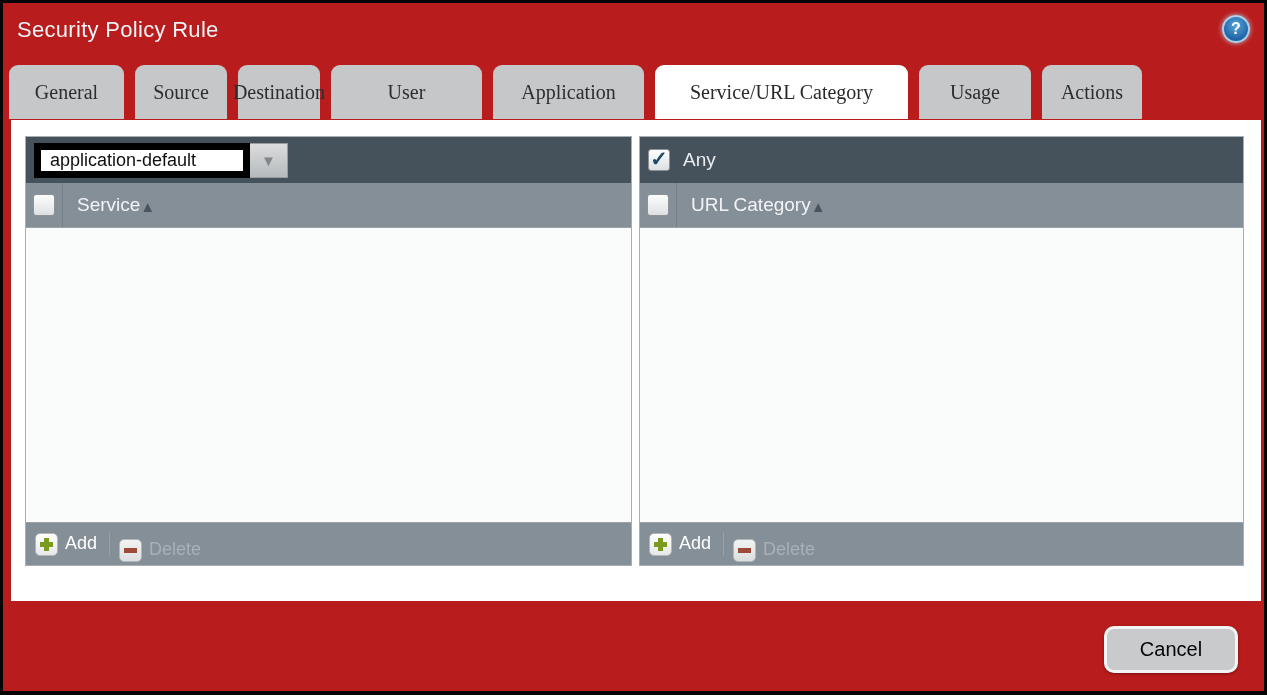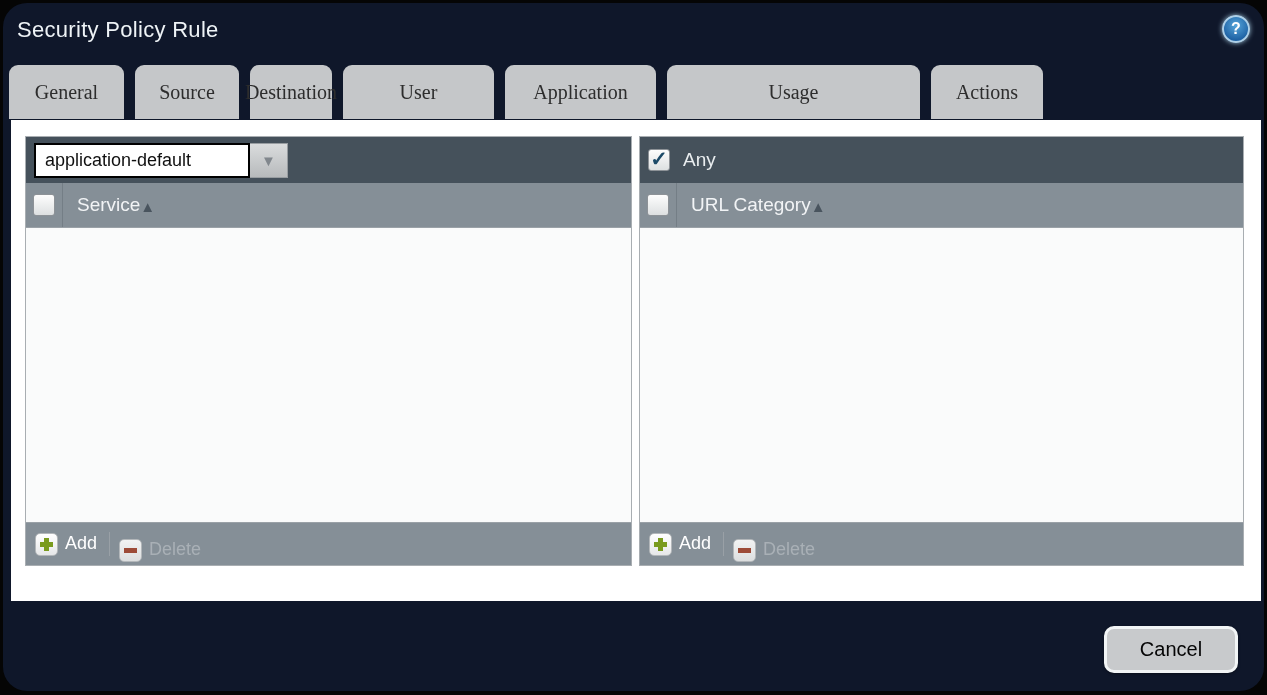--- a/index.html
+++ b/index.html
@@ -1,51 +1,51 @@
 <!DOCTYPE html>
 <html><head>
 <meta charset="utf-8">
 <style>
   * { margin:0; padding:0; box-sizing:border-box; }
   html,body { width:1267px; height:695px; font-family:"Liberation Sans", sans-serif; }
   .screen { position:relative; width:1267px; height:695px; background:#050505; overflow:hidden; }
-  .dialog { position:absolute; left:3px; top:3px; right:3px; bottom:4px; background:#0f172a;border-radius:24px; }
+  .dialog { position:absolute; left:3px; top:3px; right:3px; bottom:4px; background:#b91c1c; }
 
   
   .title { position:absolute; left:14px; top:14px; color:#eef3f6; font-size:22px; letter-spacing:.3px; }
   .help { position:absolute; right:14px; top:12px; width:28px; height:28px; border-radius:50%;
           background:radial-gradient(circle at 50% 35%, #56a5da 0%, #1f63a5 72%);
           border:2px solid #aed0e8; box-shadow:0 0 5px rgba(185,225,248,.85);
           display:flex; align-items:center; justify-content:center;
           color:#fff; font-weight:bold; font-size:16px; cursor:pointer; }
 
   
   .tabs { position:absolute; left:6px; top:62px; height:54px; display:flex; gap:11px;font-family:Liberation Serif, serif; }
   .tab { background:#c5c7c9; border-radius:9px 9px 0 0; display:flex; align-items:center; justify-content:center;
          font-size:20px; color:#2d2d2d; cursor:pointer; }
-  .tab:nth-child(1){width:115px} .tab:nth-child(2){width:104px} .tab:nth-child(3){width:82px}
+  .tab:nth-child(1){width:115px} .tab:nth-child(2){width:92px} .tab:nth-child(3){width:82px}
   .tab:nth-child(4){width:151px} .tab:nth-child(5){width:151px} .tab:nth-child(6){width:253px}
   .tab:nth-child(7){width:112px} .tab:nth-child(8){width:100px}
   .tab.active { background:#ffffff; color:#2a2a2a; }
 
   
   .content { position:absolute; left:8px; top:117px; width:1250px; height:481px; background:#ffffff; }
 
   .panel { position:absolute; top:133px; height:430px; border:1px solid #a9aeb2; display:flex; flex-direction:column; background:#fafbfb; }
   .panel-left { left:22px; width:607px; }
   .panel-right { left:636px; width:605px; }
 
   .panel-top { height:46px; background:#45515b; display:flex; align-items:center; padding-left:8px; flex:none; }
   .col-header { height:45px; background:#858f97; display:flex; align-items:stretch; flex:none; border-bottom:1px solid #9aa1a7; }
   .panel-body { flex:1; background:#fafbfb; }
   .panel-footer { height:43px; background:#858f97; display:flex; align-items:center; padding-left:9px; flex:none; border-top:1px solid #9aa1a7; }
 
   
   .combo { display:flex; height:35px; cursor:pointer; }
-  .combo-input { width:216px; background:#fff; border:2px solid #000000; font-size:18px; color:#101010;
+  .combo-input { width:216px; background:#fff; border:7px solid #000000; font-size:18px; color:#101010;
                  display:flex; align-items:center; padding-left:9px; }
   .combo-btn { width:38px; background:linear-gradient(#dadcdd,#b7babc); border:1px solid #989da1; border-left:none;
                display:flex; align-items:center; justify-content:center; }
   .combo-arrow { color:#81878d; font-size:15px; line-height:1; }
 
   
   .checkbox { width:22px; height:22px; border-radius:3px; border:1px solid #8d9297;
               background:linear-gradient(#fdfdfd,#dde0e1); flex:none; display:flex; align-items:center; justify-content:center; cursor:pointer; }
   .checkbox .check { color:#1c4a68; font-size:21px; font-weight:bold; line-height:1; margin-top:-4px; }
   .any-row { display:flex; align-items:center; gap:13px; }
@@ -86,20 +86,21 @@
     <div class="help">
       <span>?</span>
     </div>
 
     <div class="tabs">
       <div class="tab">General</div>
       <div class="tab">Source</div>
       <div class="tab">Destination</div>
       <div class="tab">User</div>
       <div class="tab">Application</div>
+      <div class="tab active">Service/URL Category</div>
       <div class="tab">Usage</div>
       <div class="tab">Actions</div>
     </div>
 
     <div class="content"></div>
 
     <div class="panel panel-left">
       <div class="panel-top">
         <div class="combo">
           <div class="combo-input">application-default</div>

